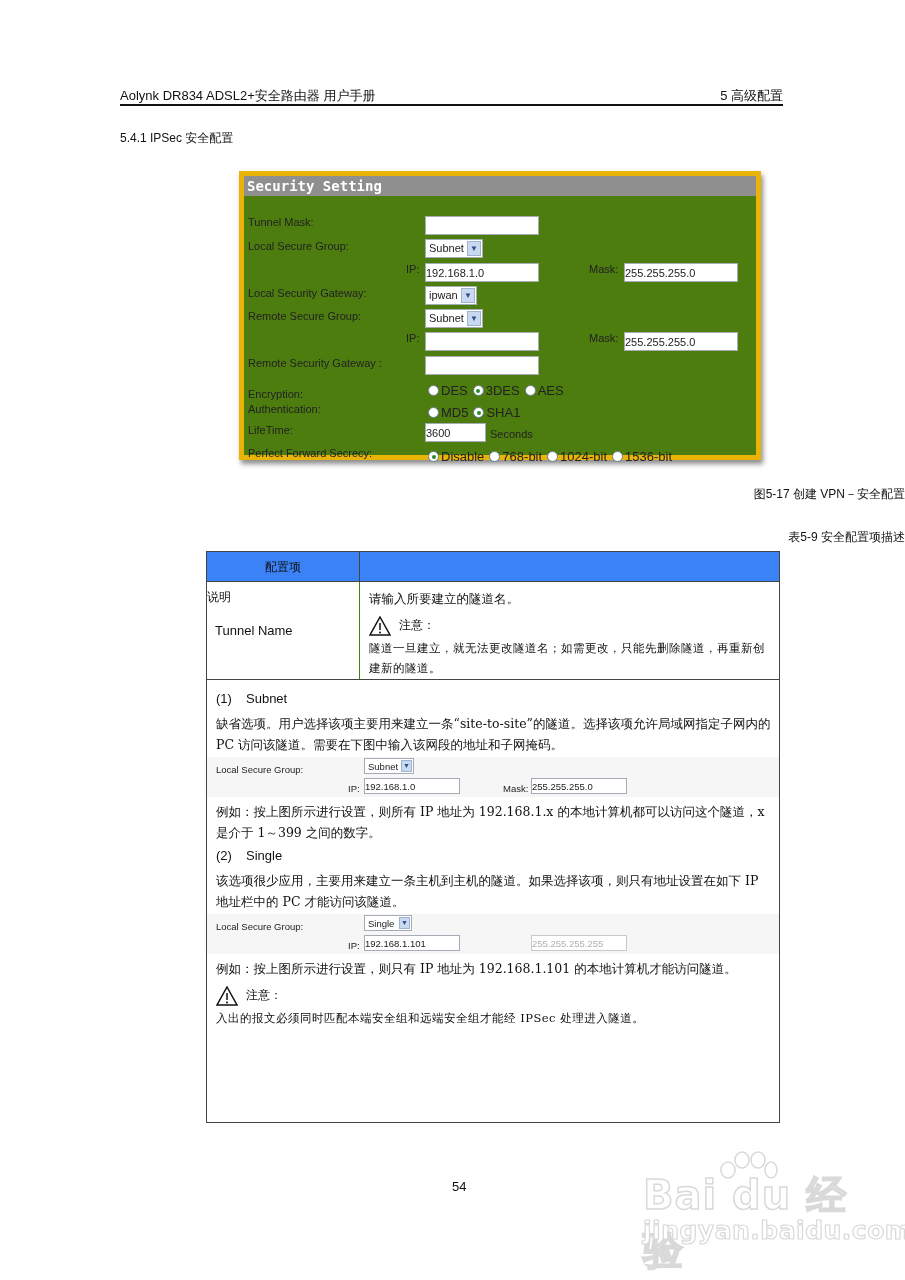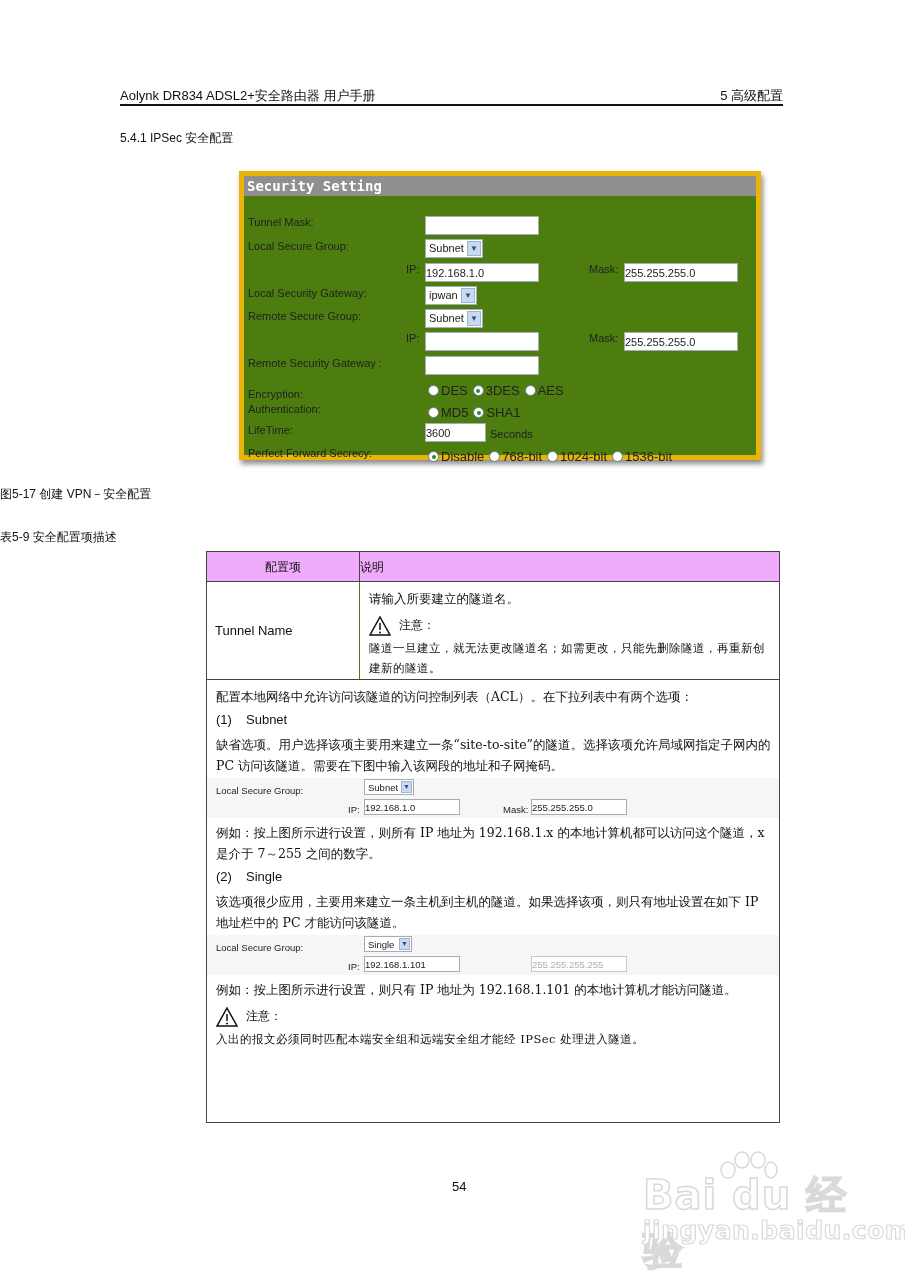--- a/index.html
+++ b/index.html
@@ -17,25 +17,25 @@
     .panel-title { height: 20px; background: #8f8f8f; color: #fff; font-family: "DejaVu Sans Mono", "Liberation Mono", monospace; font-weight: bold; font-size: 14px; padding-left: 3px; line-height: 20px; }
     .lbl { position: absolute; font-size: 11px; color: #222; white-space: nowrap; }
     .tb { position: absolute; height: 19px; border: 1px solid #a5acb5; background: #fff; font-size: 11px; padding-left: 0; line-height: 18px; color: #222; white-space: nowrap; overflow: hidden; }
     .sel { position: absolute; height: 19px; border: 1px solid #a5acb5; background: #fff; font-size: 11px; padding-left: 3px; line-height: 17px; color: #222; white-space: nowrap; }
     .sel .arrow { position: absolute; right: 1px; top: 1px; width: 14px; height: 15px; background: #c9d9ef; border: 1px solid #9fb3d1; color: #2d4e8a; font-size: 8px; line-height: 13px; text-align: center; }
     .radio-row { position: absolute; font-size: 13px; color: #222; white-space: nowrap; display: flex; align-items: center; }
     .radio { display: inline-block; width: 11px; height: 11px; border: 1px solid #6b7b8f; border-radius: 50%; margin-right: 2px; position: relative; background: #fff; vertical-align: middle; }
     .radio.on::after { content: ""; position: absolute; left: 2.5px; top: 2.5px; width: 4px; height: 4px; border-radius: 50%; background: #2a8a2a; }
     .radio-opt { display: inline-flex; align-items: center; margin-right: 5px; }
 
-    .caption { position: absolute; font-size: 12px; width: 905px; left: 0; text-align: left; }
+    .caption { position: absolute; font-size: 12px; width: 905px; left: 0; text-align: right; }
 
     
     .tbl { position: absolute; left: 206px; top: 551px; width: 574px; border: 1px solid #444; }
-    .tbl-head { height: 30px; background: #f0abfc; border-bottom: 1px solid #444; display: flex; font-size: 12px; }
+    .tbl-head { height: 30px; background: #3b82f6; border-bottom: 1px solid #444; display: flex; font-size: 12px; flex-direction: column; }
     .tbl-head .c1 { width: 153px; border-right: 1px solid #444; text-align: center; line-height: 30px; }
     .tbl-head .c2 { flex: 1; text-align: left; line-height: 30px; }
     .tbl-row { display: flex; border-bottom: 1px solid #444; }
     .tbl-row:last-child { border-bottom: none; }
     .tbl-row .c1 { width: 153px; border-right: 1px solid #4d7c0f; font-size: 13px; display: flex; align-items: center; padding-left: 8px; }
     .tbl-row .c2 { flex: 1; padding: 6px 8px 4px 9px; font-size: 13px; line-height: 21px; position: relative; }
     .note-line { display: flex; align-items: center; margin: 6px 0 2px 0; font-size: 12px; }
     .warn { display: inline-block; width: 22px; height: 20px; margin-right: 8px; }
     .serif-note { font-family: "DejaVu Serif", "Liberation Serif", serif; font-size: 11.5px; letter-spacing: 0.5px; line-height: 20px; }
     .sub-h { margin: 2px 0 4px 0; }
@@ -173,39 +173,38 @@
             <circle cx="11" cy="16.5" r="1" fill="#111"></circle>
           </svg>
         <span>注意：</span>
       </div>
       <div class="serif-note">隧道一旦建立，就无法更改隧道名；如需更改，只能先删除隧道，再重新创建新的隧道。</div>
     </div>
   </div>
 
   <div class="tbl-row" style="height:442px">
     <div class="c2">
-      <div style="font-family:'DejaVu Serif',serif;font-size:12.5px">配置本地网络中允许访问该隧道的访问控制列表（ACL）。在下拉列表中有两个选项：</div>
       <div class="sub-h">
         <span class="num">(1)</span><span>Subnet</span>
       </div>
       <div style="font-family:'DejaVu Serif',serif;font-size:12.5px">缺省选项。用户选择该项主要用来建立一条“site-to-site”的隧道。选择该项允许局域网指定子网内的 PC 访问该隧道。需要在下图中输入该网段的地址和子网掩码。</div>
 
       <div class="mini">
         <span class="lbl" style="left:9px;top:2px">Local Secure Group:</span>
         <div class="sel" style="left:157px;top:1px;width:50px">
           <span>Subnet</span>
           <span class="arrow">▼</span>
         </div>
         <span class="lbl" style="left:141px;top:21px">IP:</span>
         <div class="tb" style="left:157px;top:21px;width:96px">192.168.1.0</div>
         <span class="lbl" style="left:296px;top:21px">Mask:</span>
         <div class="tb" style="left:324px;top:21px;width:96px">255.255.255.0</div>
       </div>
 
-      <div style="font-family:'DejaVu Serif',serif;font-size:12.5px">例如：按上图所示进行设置，则所有 IP 地址为 192.168.1.x 的本地计算机都可以访问这个隧道，x 是介于 7～255 之间的数字。</div>
+      <div style="font-family:'DejaVu Serif',serif;font-size:12.5px">例如：按上图所示进行设置，则所有 IP 地址为 192.168.1.x 的本地计算机都可以访问这个隧道，x 是介于 1～399 之间的数字。</div>
       <div class="sub-h">
         <span class="num">(2)</span><span>Single</span>
       </div>
       <div style="font-family:'DejaVu Serif',serif;font-size:12.5px">该选项很少应用，主要用来建立一条主机到主机的隧道。如果选择该项，则只有地址设置在如下 IP 地址栏中的 PC 才能访问该隧道。</div>
 
       <div class="mini">
         <span class="lbl" style="left:9px;top:2px">Local Secure Group:</span>
         <div class="sel" style="left:157px;top:1px;width:48px">
           <span>Single</span>
           <span class="arrow">▼</span>

